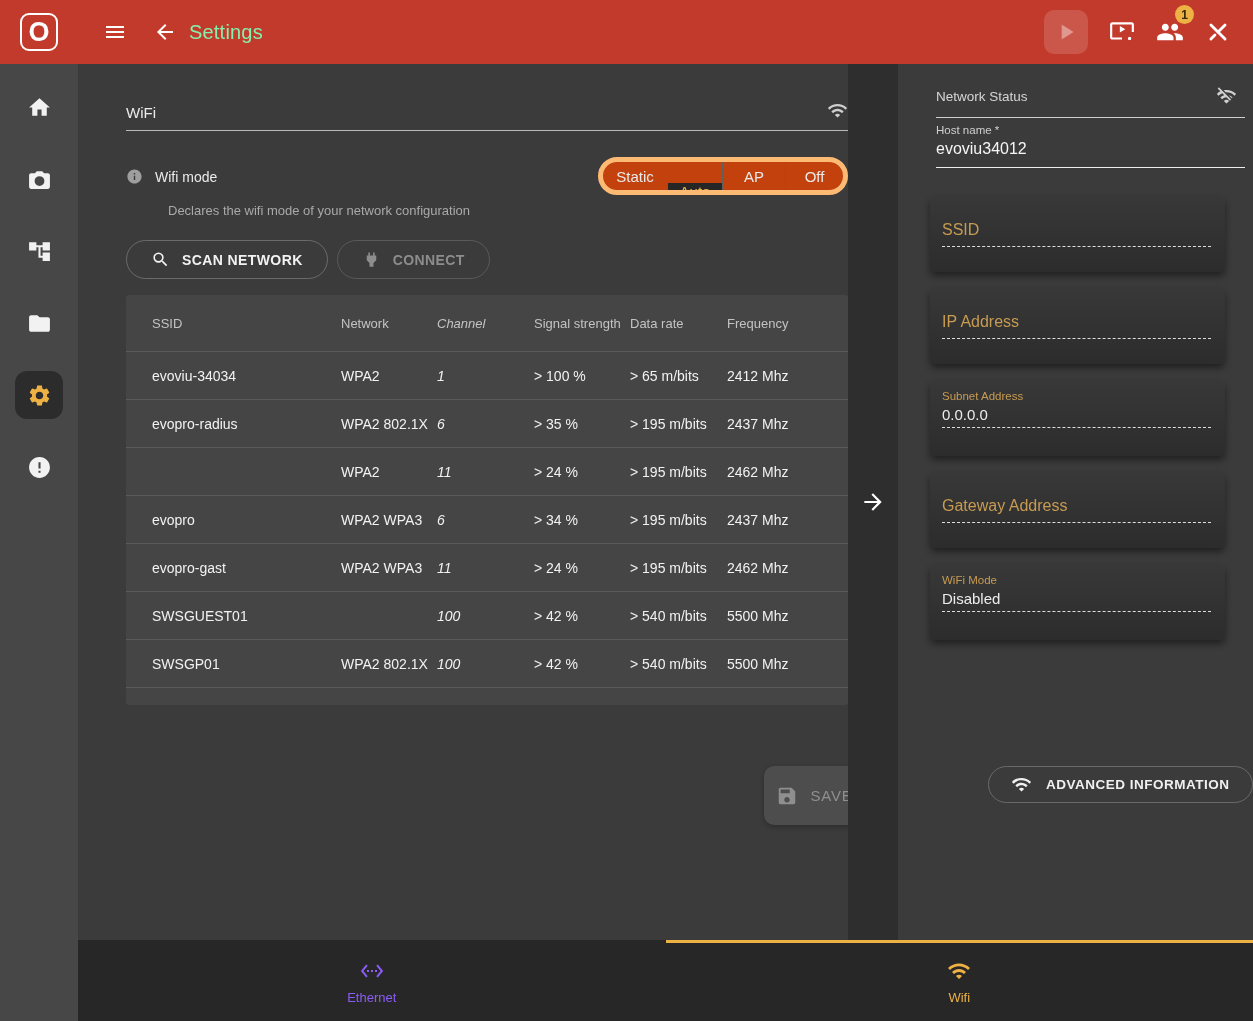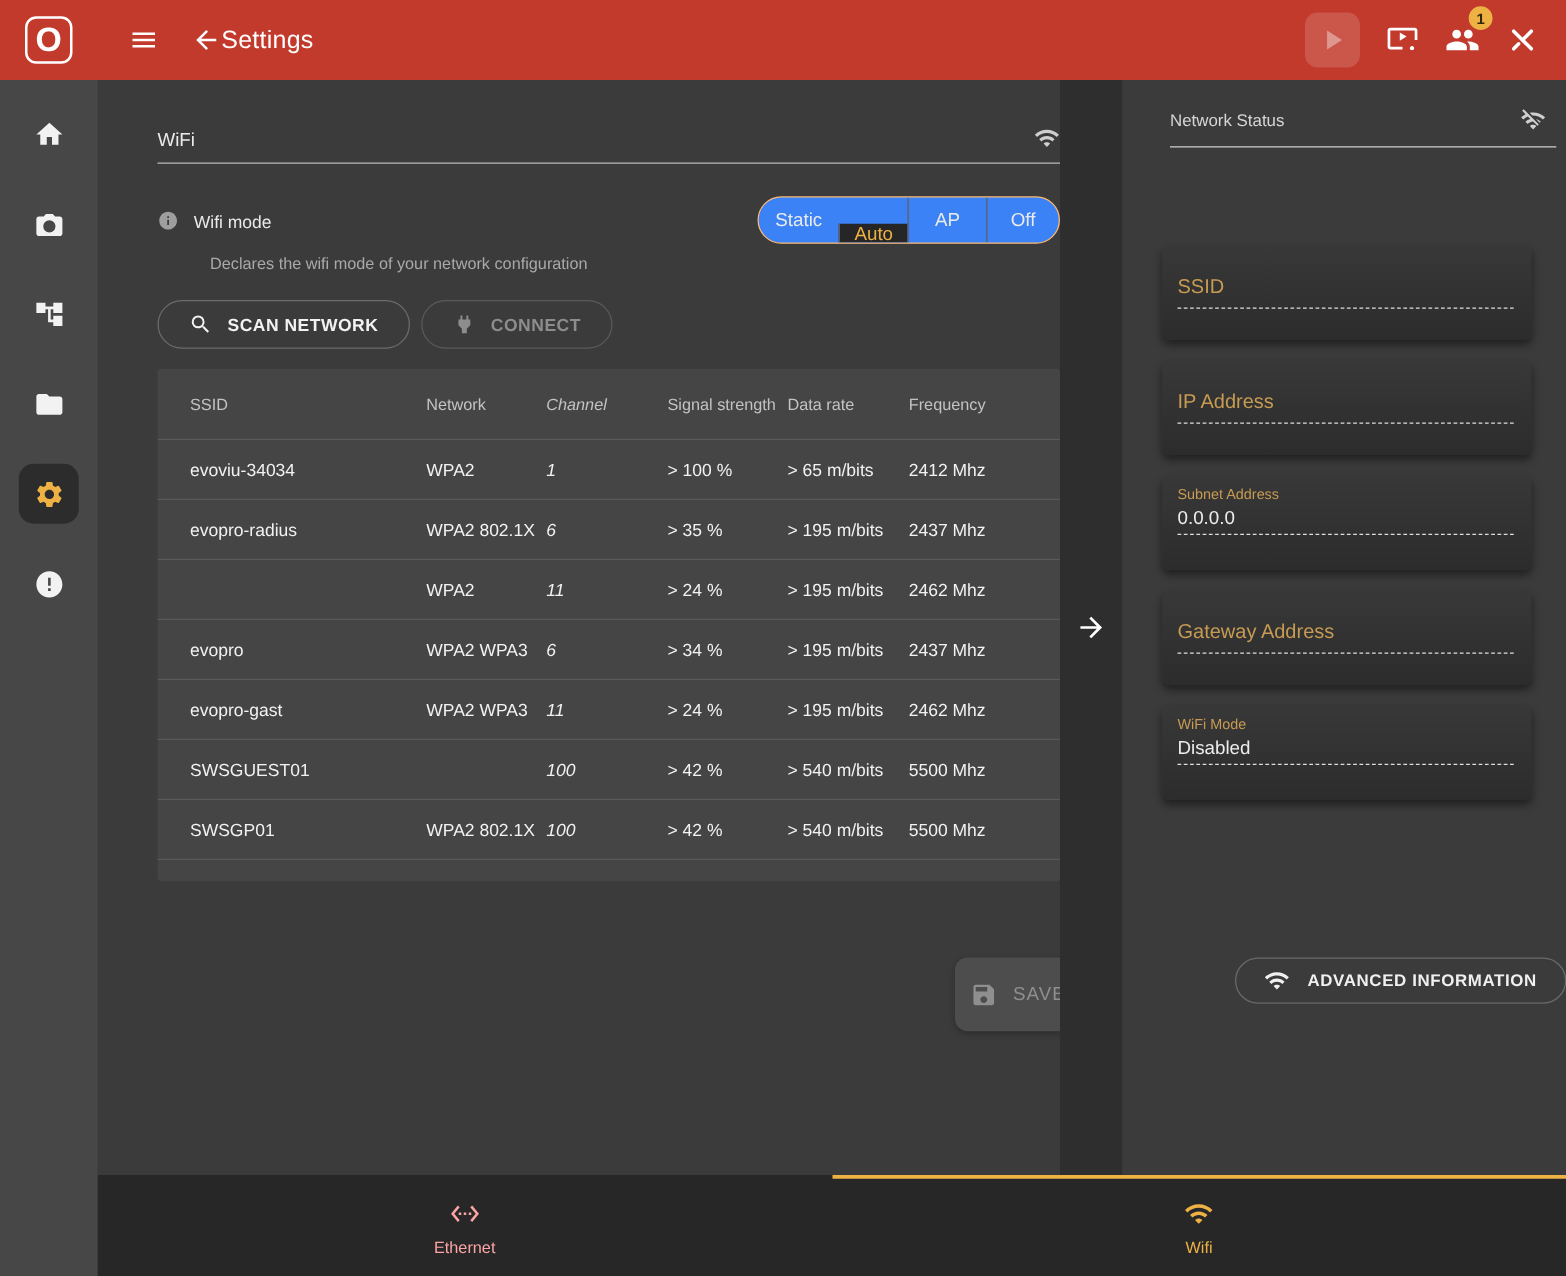--- a/index.html
+++ b/index.html
@@ -13,41 +13,41 @@
   body{font-family:"Liberation Sans",sans-serif;background:#222;}
   .app{position:relative;width:1253px;height:1021px;background:var(--content-bg);overflow:hidden;}
 
   
   .header{position:absolute;left:0;top:0;width:1253px;height:64px;background:var(--header-bg);display:flex;align-items:center;z-index:5;}
   .logo-box{width:78px;height:64px;display:flex;align-items:center;justify-content:center;flex:0 0 auto;}
   .logo{width:38px;height:38px;border:2.5px solid #fff;border-radius:9px;display:flex;align-items:center;justify-content:center;color:#fff;font-size:27px;font-weight:700;line-height:1;}
   .hbtn{background:none;border:none;color:#fff;display:flex;align-items:center;justify-content:center;cursor:pointer;padding:0;}
   .menu-btn{margin-left:25px;}
   .back-btn{margin-left:26px;}
-  .header-title{color:#ffffff;font-size:20px;font-weight:500;letter-spacing:.2px;}
+  .header-title{color:#86efac;font-size:20px;font-weight:500;margin-left:12px;letter-spacing:.2px;}
   .header-right{margin-left:auto;display:flex;align-items:center;gap:21px;padding-right:22px;}
   .play-fab{width:44px;height:44px;border-radius:10px;background:rgba(255,255,255,.15);border:none;display:flex;align-items:center;justify-content:center;color:rgba(255,255,255,.38);cursor:default;}
   .people-wrap{position:relative;display:flex;}
   .badge{position:absolute;top:-13px;right:-10px;width:19px;height:19px;border-radius:50%;background:var(--accent);color:#33270a;font-size:12px;font-weight:700;display:flex;align-items:center;justify-content:center;}
 
   
   .sidebar{position:absolute;left:0;top:64px;width:78px;height:957px;background:var(--sidebar-bg);display:flex;flex-direction:column;align-items:center;padding-top:19px;gap:24px;z-index:4;}
   .side-item{width:48px;height:48px;display:flex;align-items:center;justify-content:center;color:#f2f2f2;cursor:pointer;border-radius:12px;}
   .side-item.active{background:#2c2c2c;color:var(--accent);}
 
   
   .content{position:absolute;left:78px;top:64px;width:770px;height:876px;background:var(--content-bg);}
   .field-head{position:absolute;left:48px;top:36px;width:722px;border-bottom:1px solid #b9b9b9;padding-bottom:9px;display:flex;align-items:flex-end;justify-content:space-between;}
   .field-head .lbl{color:#eaeaea;font-size:15px;}
   .field-head .ic{color:#cfcfcf;}
   .mode-row{position:absolute;left:48px;top:93px;width:722px;}
   .mode-label{display:flex;align-items:center;gap:12px;color:#eaeaea;font-size:14px;margin-top:11px;}
   .info-ic{color:#9e9e9e;display:flex;}
   .mode-desc{color:#a9a9a9;font-size:13px;margin:18px 0 0 42px;}
-  .segmented{position:absolute;right:0;top:0;height:38px;display:flex;border:1px solid #fdba74;border-radius:19px;overflow:hidden;background:#3b82f6;}
+  .segmented{position:absolute;right:0;top:0;height:38px;display:flex;border:5px solid #fdba74;border-radius:19px;overflow:hidden;background:#c2410c;}
   .seg-btn{border:none;background:transparent;color:#eaeaea;font-size:15px;cursor:pointer;padding:0;font-family:inherit;}
   .seg-btn + .seg-btn{border-left:1px solid #5f5f5f;}
   .seg-btn.selected{background:var(--seg-selected-bg);color:var(--accent);}
   .seg-static{width:64px;} .seg-auto{width:55px;margin-top:21px;} .seg-ap{width:63px;} .seg-off{width:58px;}
   .btn-row{position:absolute;left:48px;top:176px;display:flex;gap:9px;}
   .pill-btn{height:39px;border-radius:20px;border:1px solid #6b6b6b;background:transparent;color:#f2f2f2;font-size:14px;font-weight:700;letter-spacing:.4px;display:flex;align-items:center;gap:12px;padding:0 24px;cursor:pointer;font-family:inherit;}
   .pill-btn .ic{display:flex;}
   .pill-btn.disabled{color:#8d8d8d;border-color:#5a5a5a;cursor:default;}
 
   
@@ -78,21 +78,21 @@
   .card{height:76px;border-radius:6px;background:linear-gradient(180deg,#383838,#2c2c2c);box-shadow:0 4px 7px rgba(0,0,0,.45);padding:10px 14px 0 12px;}
   .card.empty{display:flex;flex-direction:column;justify-content:center;padding-top:0;}
   .card .big-label{color:var(--accent-soft);font-size:16px;border-bottom:1px dashed #dedede;padding-bottom:7px;}
   .card .small-label{color:var(--accent-soft);font-size:11.5px;}
   .card .value{color:#ececec;font-size:15px;margin-top:4px;border-bottom:1px dashed #dedede;padding-bottom:4px;}
   .adv-btn{position:absolute;left:90px;top:702px;height:37px;border-radius:19px;border:1px solid #6a6a6a;background:transparent;color:#f0f0f0;font-size:13.5px;font-weight:700;letter-spacing:.5px;display:flex;align-items:center;gap:14px;padding:0 22px;cursor:pointer;font-family:inherit;}
   .adv-btn .ic{display:flex;color:#f0f0f0;}
 
   
   .bottom-nav{position:absolute;left:78px;top:940px;width:1175px;height:81px;background:var(--nav-bg);display:flex;}
-  .nav-tab{width:50%;display:flex;flex-direction:column;align-items:center;justify-content:center;gap:7px;color:#fca5a5;font-size:13px;cursor:pointer;border-top:3px solid transparent;}
+  .nav-tab{width:50%;display:flex;flex-direction:column;align-items:center;justify-content:center;gap:7px;color:#8b5cf6;font-size:13px;cursor:pointer;border-top:3px solid transparent;}
   .nav-tab.active{color:var(--accent);border-top-color:var(--accent);}
   .nav-tab .ic{display:flex;}
 
   svg{display:block;}
 </style>
 </head>
 <body>
 
 <div class="app">
 
@@ -336,20 +336,24 @@
   <section class="panel">
     <div class="panel-head">
       <span class="t">Network Status</span>
       <span class="ic">
         <svg width="21" height="21" viewBox="0 0 24 24" fill="currentColor">
             <path d="M23 9C19.16 5.16 13.8 3.76 8.84 4.78l2.52 2.52c3.47-.17 6.99 1.05 9.64 3.7l2-2zm-4 4a10.4 10.4 0 0 0-4.49-2.56l3.53 3.53.96-.97zM2 3.05L5.07 6.1C3.6 6.82 2.22 7.78 1 9l2 2c1.23-1.24 2.66-2.16 4.19-2.77l2.24 2.24C7.81 10.89 6.27 11.73 5 13l2 2c1.35-1.36 3.13-2.12 4.95-2.26l4.03 4.02 1.27-1.27L3.27 1.5 2 3.05zM9 17l3 3 3-3c-1.65-1.66-4.34-1.66-6 0z"></path>
           </svg>
       </span>
     </div>
 
+    <div class="host-field">
+      <div class="flabel">Host name *</div>
+      <div class="fvalue">evoviu34012</div>
+    </div>
 
     <div class="cards">
       <div class="card empty">
         <div class="big-label">SSID</div>
       </div>
       <div class="card empty">
         <div class="big-label">IP Address</div>
       </div>
       <div class="card">
         <div class="small-label">Subnet Address</div>

